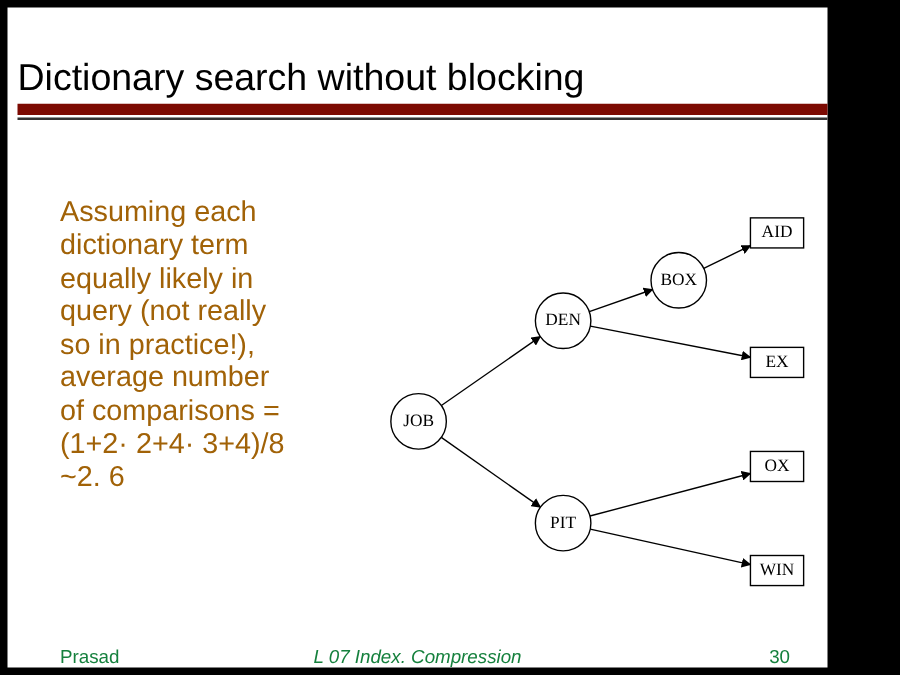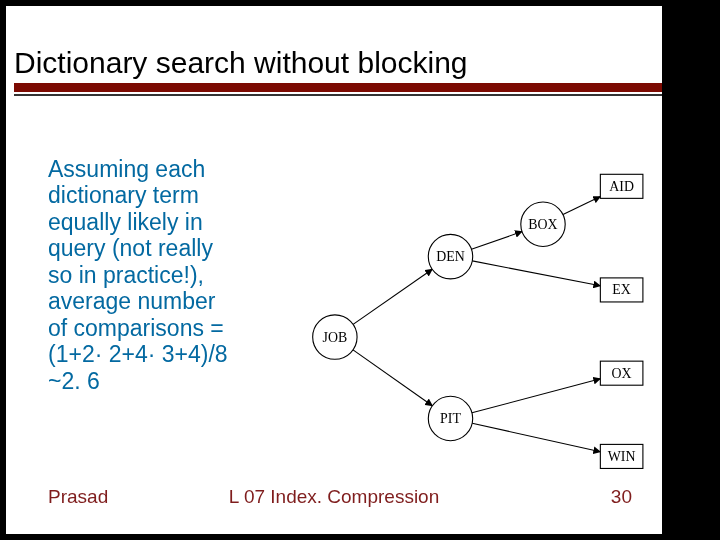--- a/index.html
+++ b/index.html
@@ -37,33 +37,33 @@
   }
   .body {
     position: absolute;
     left: 0; right: 0; top: 150px; bottom: 40px;
   }
   .para {
     position: absolute;
     left: 42px; top: 0;
     width: 280px;
     font-size: 23px;
-    color: #0369a1;
+    color: #a16207;
     line-height: 1.15;
     white-space: pre-line;
   }
   .footer {
     position: absolute;
-    left: 0; right: 0; bottom: 26px;
+    left: 0; right: 0; bottom: 0;
     height: 22px;
-    font-size: 19px;
-    color: #7f1d1d;
+    font-size: 15px;
+    color: #15803d;
   }
   .footer-left { position: absolute; left: 42px; bottom: 0; }
-  .footer-center { position: absolute; left: 0; right: 0; bottom: 0; text-align: center; }
+  .footer-center { position: absolute; left: 0; right: 0; bottom: 0; text-align: center; font-style: italic; }
   .footer-right { position: absolute; right: 30px; bottom: 0; }
 
   .diagram {
     position: absolute;
     right: 8px; top: 0;
     width: 370px; height: 340px;
   }
   .diagram svg { width: 100%; height: 100%; }
   .diagram text {
     font-family: "Times New Roman", Times, serif;

